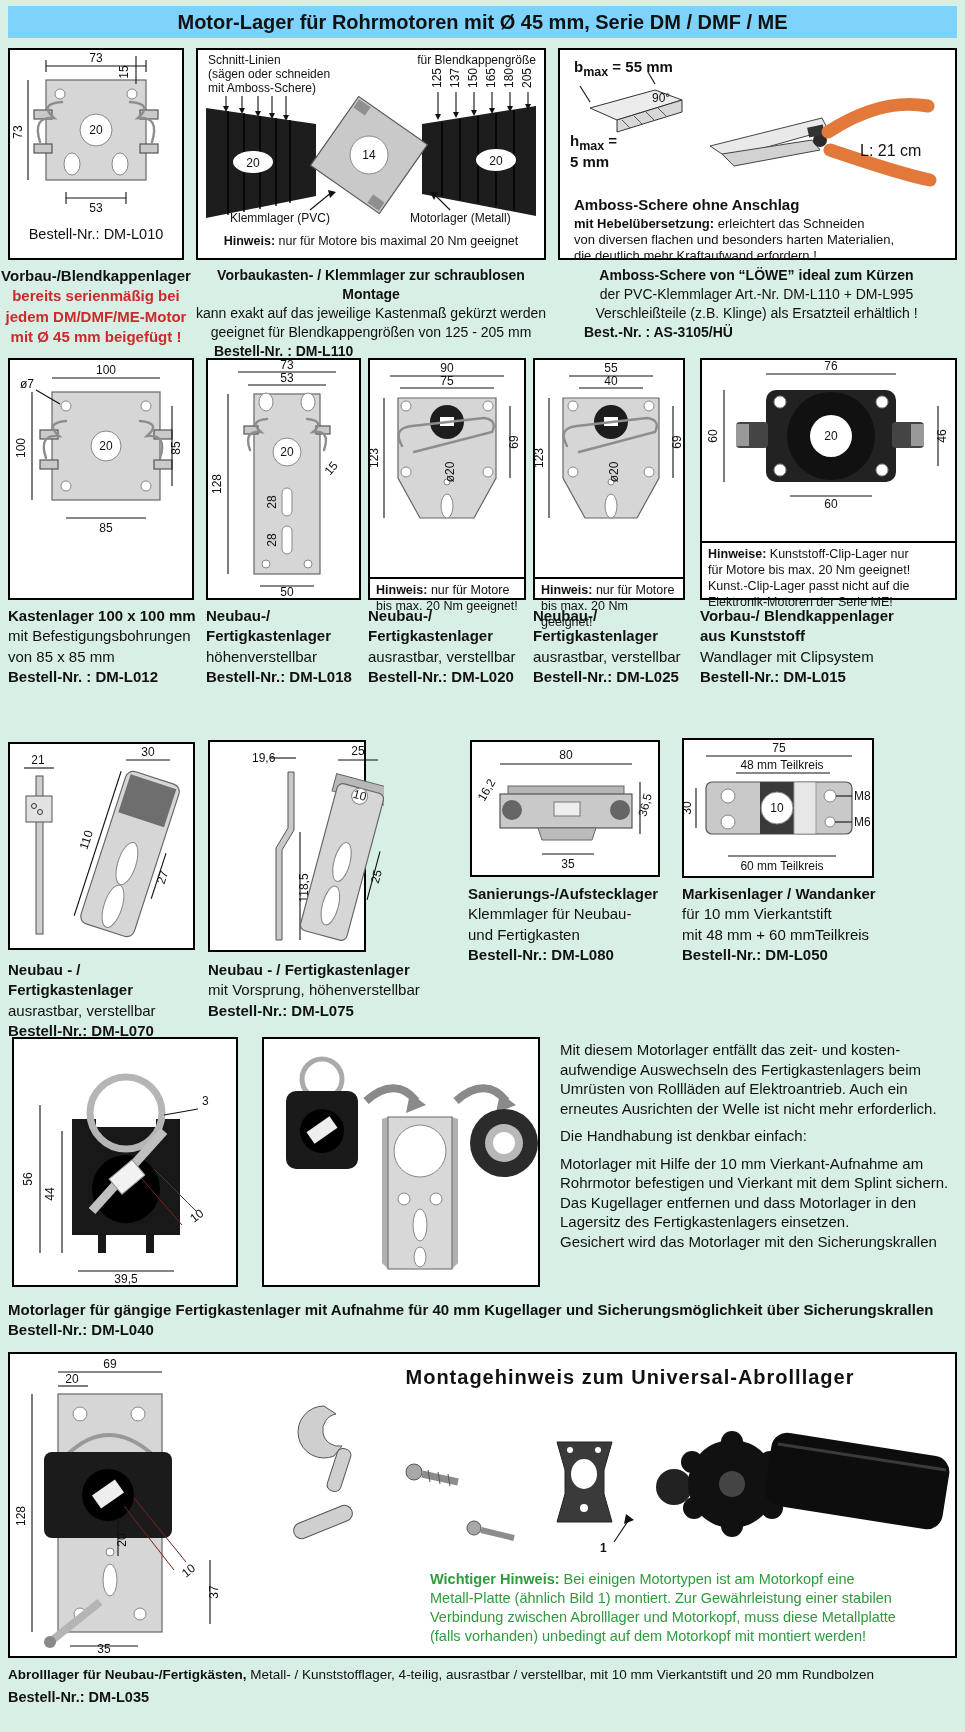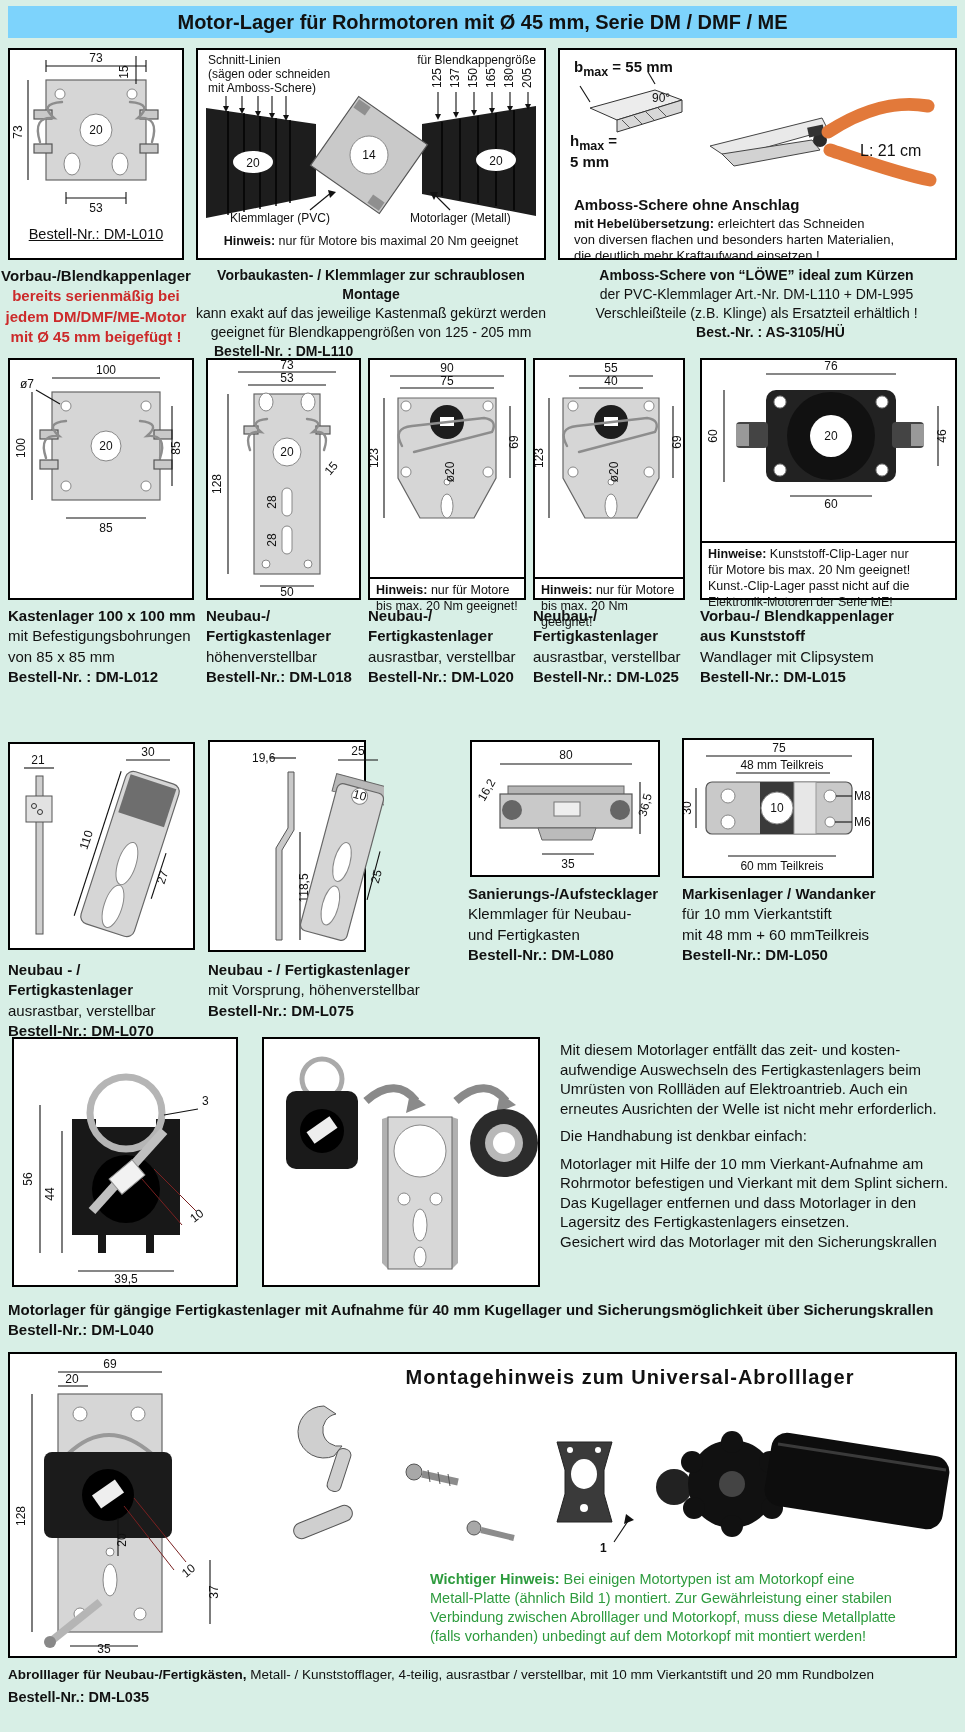--- a/index.html
+++ b/index.html
@@ -56,21 +56,21 @@
     <line x1="18" y1="30" x2="18" y2="130" class="dl"></line>
     <text transform="rotate(-90 12 82)" x="12" y="82" text-anchor="middle">73</text>
     <line x1="126" y1="6" x2="126" y2="34" class="dl"></line>
     <text transform="rotate(-90 118 22)" x="118" y="22" text-anchor="middle" font-size="11">15</text>
     <text x="86" y="84" text-anchor="middle">20</text>
     <line x1="56" y1="148" x2="116" y2="148" class="dl"></line>
       <line x1="56" y1="142" x2="56" y2="154" class="dl"></line>
       <line x1="116" y1="142" x2="116" y2="154" class="dl"></line>
     <text x="86" y="162" text-anchor="middle">53</text>
   </svg>
-  <div class="c" style="font-size:14.5px;text-decoration:underline;">Bestell-Nr.: DM-L010</div>
+  <div class="c" style="font-size:14.5px;">Bestell-Nr.: DM-L010</div>
 </div>
 
 <div class="panel" style="left:196px;top:48px;width:350px;height:212px;">
   <svg width="346" height="180" viewBox="0 0 346 180">
     <polygon points="8,58 118,74 118,146 8,168" class="dark"></polygon>
     <g stroke="#000" stroke-width="2" opacity="0.7">
       <line x1="30" y1="61" x2="30" y2="165"></line>
         <line x1="46" y1="63" x2="46" y2="162"></line>
         <line x1="62" y1="66" x2="62" y2="159"></line>
         <line x1="78" y1="68" x2="78" y2="156"></line>
@@ -172,41 +172,41 @@
   </div>
   <div style="position:absolute;left:10px;top:82px;font-size:15px;font-weight:bold;line-height:1.15;">
     <span>h</span><sub>max</sub><span> =</span><br>
     <span>5 mm</span>
   </div>
   <div style="position:absolute;left:300px;top:92px;font-size:16px;">L: 21 cm</div>
   <div style="position:absolute;left:14px;top:146px;font-size:15px;font-weight:bold;">Amboss-Schere ohne Anschlag</div>
   <div style="position:absolute;left:14px;top:166px;font-size:13px;line-height:1.22;">
     <span class="b">mit Hebelübersetzung:</span><span> erleichtert das Schneiden</span><br>
     <span>von diversen flachen und besonders harten Materialien,</span><br>
-    <span>die deutlich mehr Kraftaufwand einsetzen !</span>
+    <span>die deutlich mehr Kraftaufwand erfordern !</span>
   </div>
 </div>
 
 <div class="cap cap15 c" style="left:0;top:266px;width:192px;">
   <div class="b">Vorbau-/Blendkappenlager</div>
   <div class="b red">bereits serienmäßig bei</div>
   <div class="b red">jedem DM/DMF/ME-Motor</div>
   <div class="b red">mit Ø 45 mm beigefügt !</div>
 </div>
 <div class="cap c" style="left:190px;top:266px;width:362px;font-size:14px;">
   <div class="b">Vorbaukasten- / Klemmlager zur schraublosen Montage</div>
   <div>kann exakt auf das jeweilige Kastenmaß gekürzt werden</div>
   <div>geeignet für Blendkappengrößen von 125 - 205 mm</div>
   <div class="b" style="text-align:left;padding-left:24px;">Bestell-Nr. : DM-L110</div>
 </div>
 <div class="cap c" style="left:556px;top:266px;width:401px;font-size:14px;">
   <div class="b">Amboss-Schere von “LÖWE” ideal zum Kürzen</div>
   <div>der PVC-Klemmlager Art.-Nr. DM-L110 + DM-L995</div>
   <div>Verschleißteile (z.B. Klinge) als Ersatzteil erhältlich !</div>
-  <div class="b" style="text-align:center;padding-left:28px;">Best.-Nr. : AS-3105/HÜ</div>
+  <div class="b" style="text-align:left;padding-left:28px;">Best.-Nr. : AS-3105/HÜ</div>
 </div>
 
 <div class="panel" style="left:8px;top:358px;width:186px;height:242px;">
   <svg width="182" height="200" viewBox="0 0 182 200">
     <rect x="42" y="32" width="108" height="108" class="plate"></rect>
     <circle cx="56" cy="46" r="5" class="hole"></circle>
       <circle cx="136" cy="46" r="5" class="hole"></circle>
     <circle cx="56" cy="126" r="5" class="hole"></circle>
       <circle cx="136" cy="126" r="5" class="hole"></circle>
     <circle cx="96" cy="86" r="15" class="hole"></circle>

